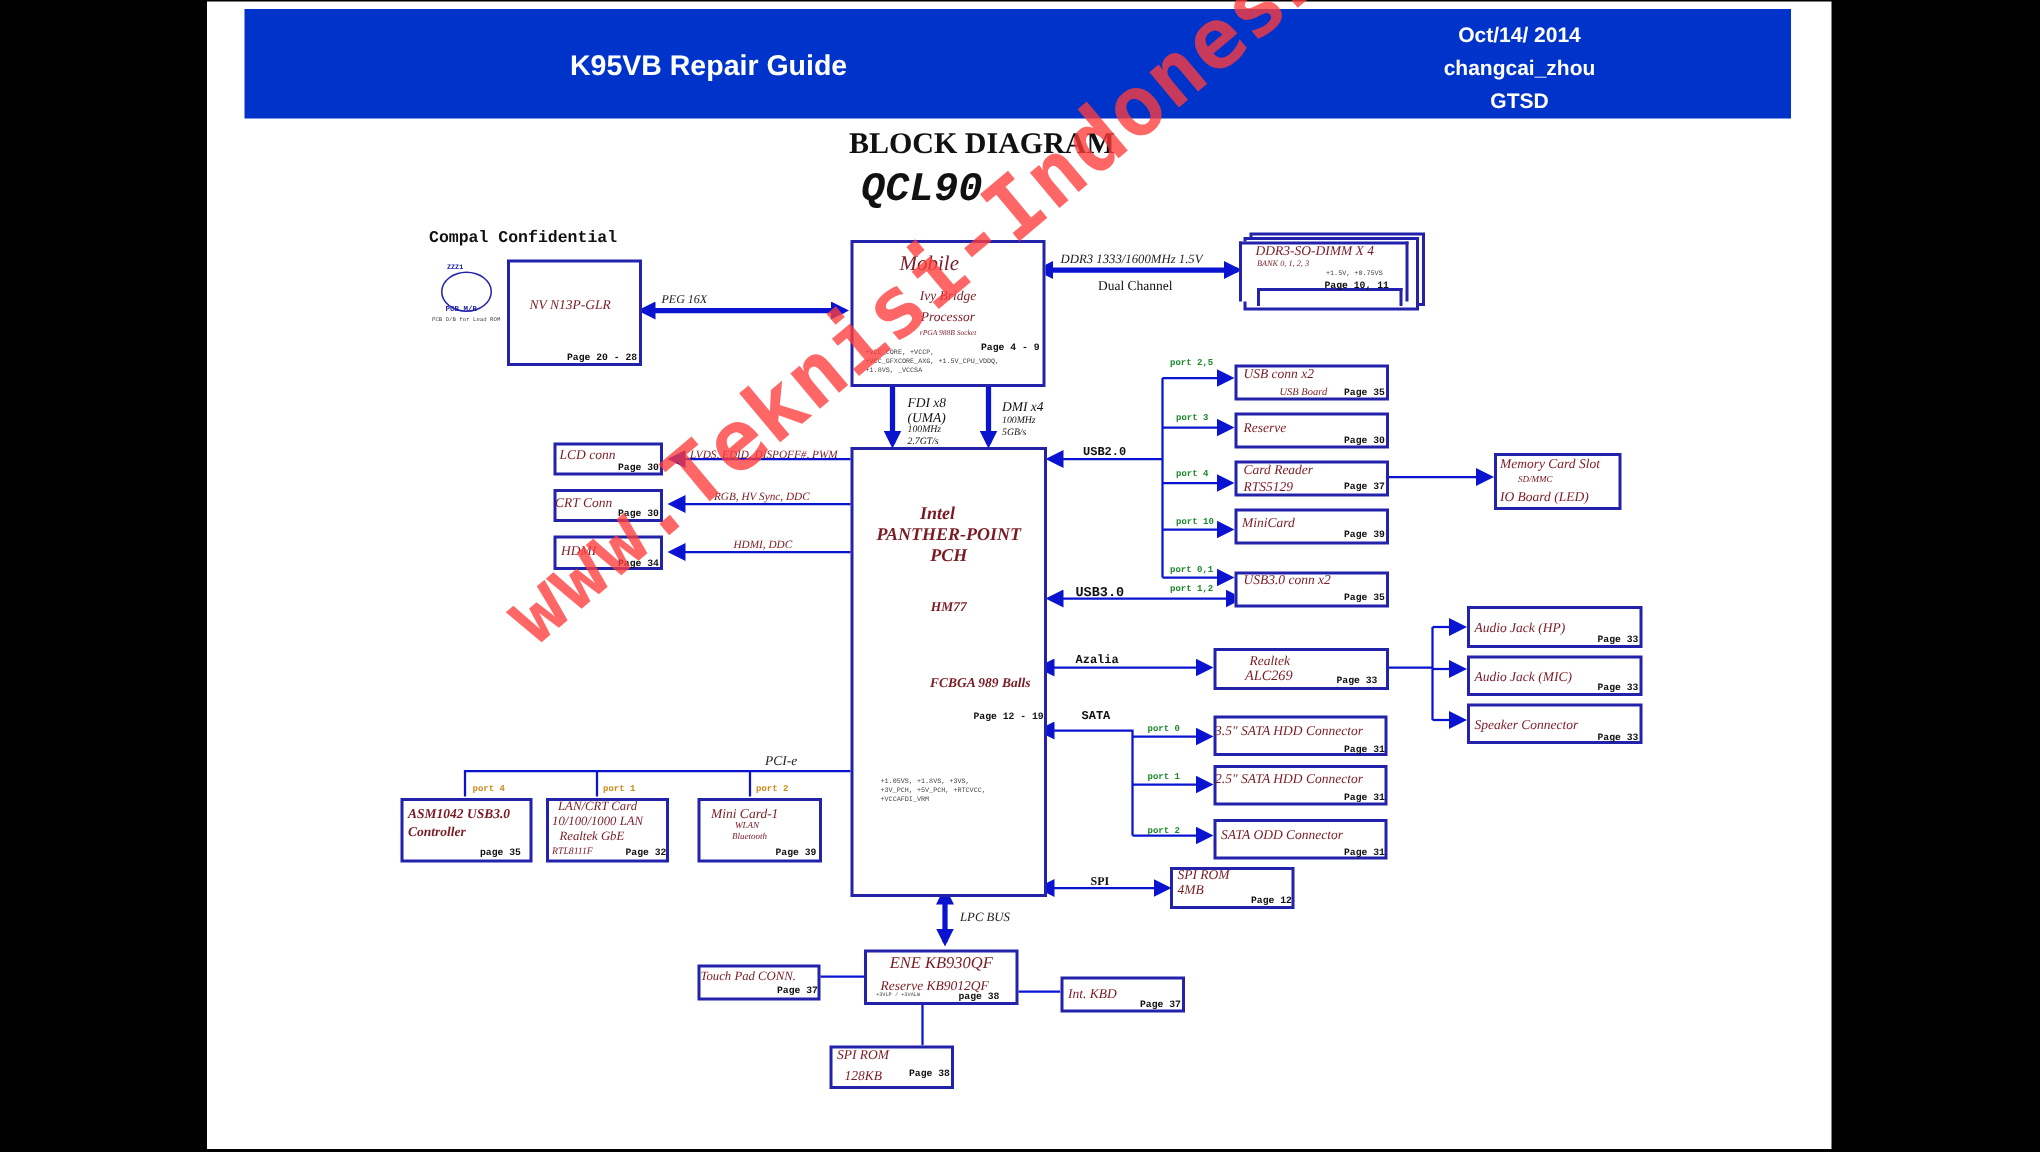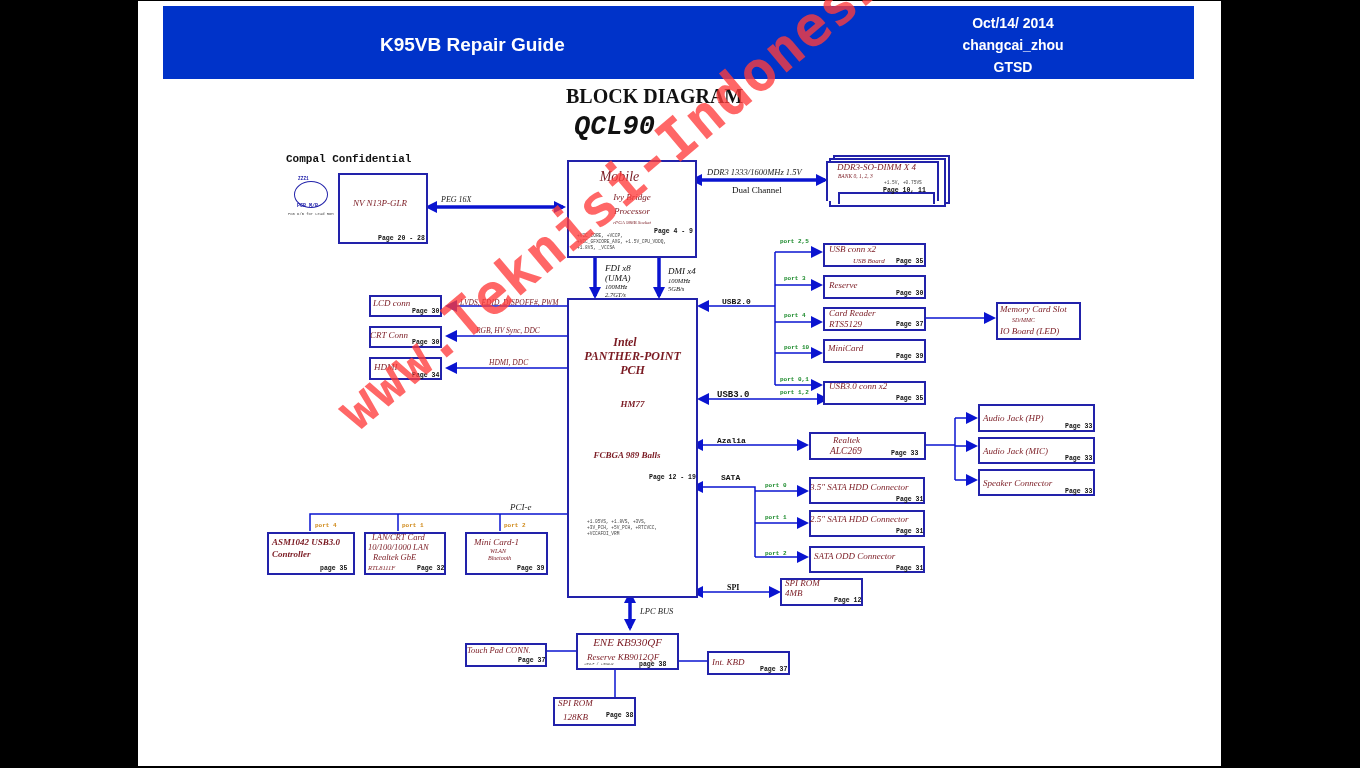--- a/index.html
+++ b/index.html
@@ -148,21 +148,21 @@
 <div class="busb" style="left:605px;top:290px;font-size:6.5px">2.7GT/s</div>
 <div class="busb" style="left:668px;top:266px">DMI x4</div>
 <div class="busb" style="left:668px;top:276px;font-size:6.5px">100MHz</div>
 <div class="busb" style="left:668px;top:284px;font-size:6.5px">5GB/s</div>
 
 <div class="box" style="left:567px;top:298px;width:131px;height:300px;"></div>
 <div class="lbl" style="left:567px;top:335px;width:116px;text-align:center;font-size:12px;font-weight:bold">Intel</div>
 <div class="lbl" style="left:567px;top:349px;width:131px;text-align:center;font-size:12px;font-weight:bold">PANTHER-POINT</div>
 <div class="lbl" style="left:567px;top:363px;width:131px;text-align:center;font-size:12px;font-weight:bold">PCH</div>
 <div class="lbl" style="left:567px;top:399px;width:131px;text-align:center;font-size:9px;font-weight:bold">HM77</div>
-<div class="lbl" style="left:567px;top:450px;width:120px;text-align:center;font-size:9px;font-weight:bold">FCBGA 989 Balls</div>
+<div class="lbl" style="left:567px;top:450px;width:120px;text-align:right;font-size:9px;font-weight:bold">FCBGA 989 Balls</div>
 <div class="pg" style="left:649px;top:474px">Page 12 - 19</div>
 <div class="tiny" style="left:587px;top:519px">+1.05VS, +1.8VS, +3VS,</div>
 <div class="tiny" style="left:587px;top:525px">+3V_PCH, +5V_PCH, +RTCVCC,</div>
 <div class="tiny" style="left:587px;top:531px">+VCCAFDI_VRM</div>
 
 <div class="box" style="left:369px;top:295px;width:73px;height:22px"></div>
 <div class="lbl" style="left:373px;top:298px;font-size:9px">LCD conn</div>
 <div class="pg" style="left:412px;top:308px">Page 30</div>
 <div class="bus" style="left:460px;top:298px;font-size:7.5px">LVDS, EDID, DISPOFF#, PWM</div>
 

